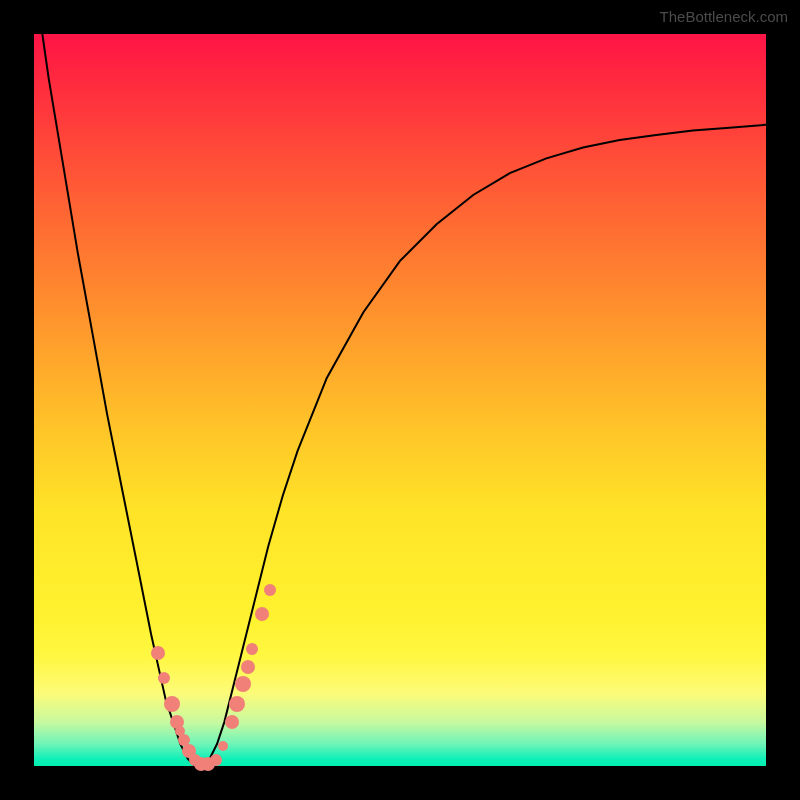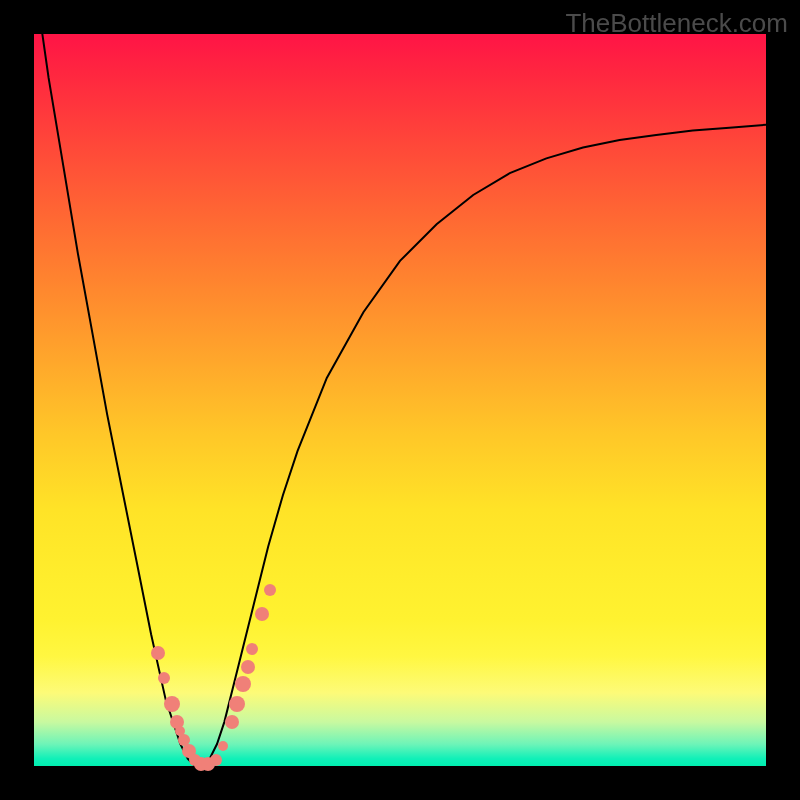--- a/index.html
+++ b/index.html
@@ -12,21 +12,21 @@
       height: 800px;
       background: #000;
       position: relative;
       font-family: Arial, sans-serif;
     }
     .watermark {
       position: absolute;
       top: 8px;
       right: 12px;
       color: #4b4b4b;
-      font-size: 26px;
+      font-size: 15px;
       font-weight: 500;
       z-index: 10;
     }
     .plot-area {
       position: absolute;
       top: 34px;
       left: 34px;
       width: 732px;
       height: 732px;
       background: linear-gradient(to bottom,

